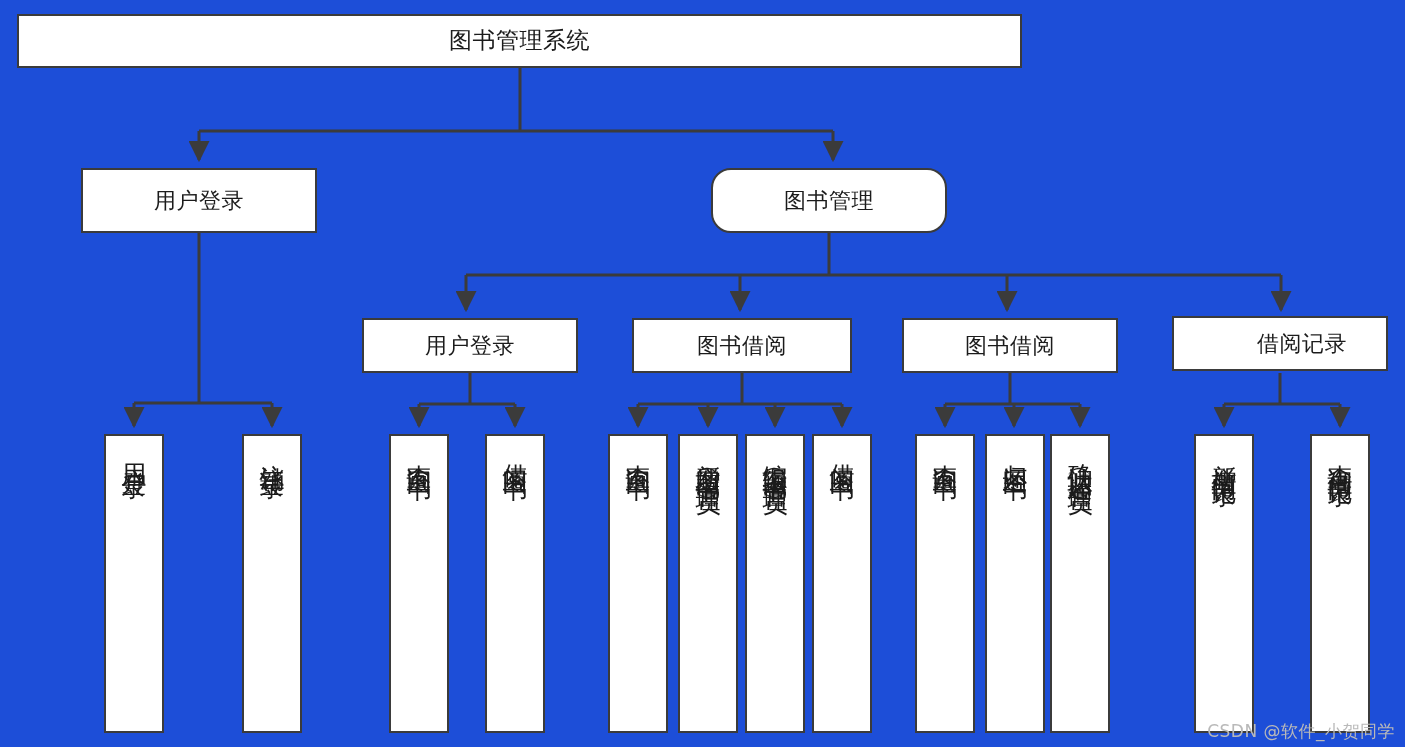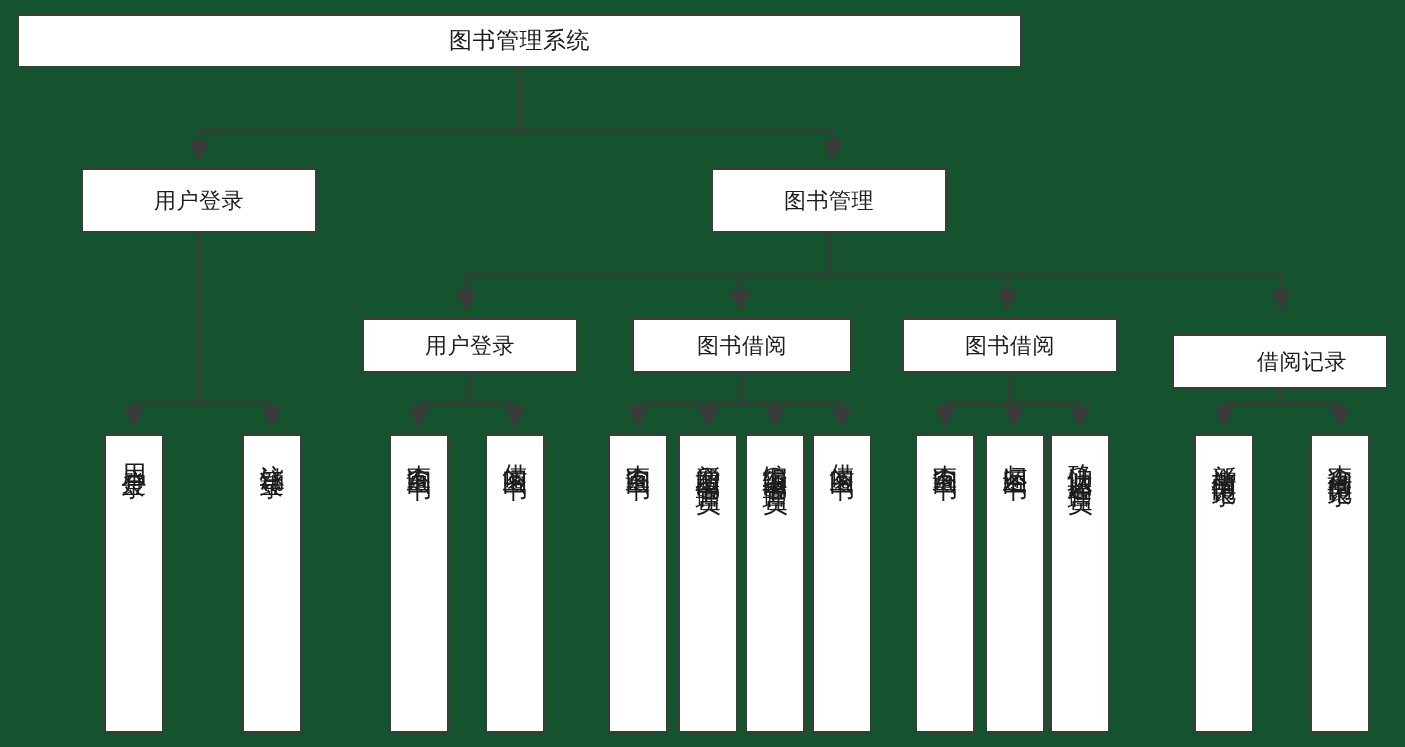--- a/index.html
+++ b/index.html
@@ -1,21 +1,21 @@
 <!DOCTYPE html>
 <html><head>
 <meta charset="utf-8">
 <title>图书管理系统 功能结构图</title>
 <style>
   html,body{margin:0;padding:0;background:#ffffff;}
   body{
     font-family:"DejaVu Sans","Liberation Sans",sans-serif;
     width:1405px;height:747px;overflow:hidden;
   }
-  #diagram-root{position:relative;width:1405px;height:747px;background:#14532d;}
+  #diagram-root{position:relative;width:1405px;height:747px;background:#1d4ed8;}
   svg#connectors{position:absolute;left:0;top:0;width:1405px;height:747px;}
 
   .node{
     position:absolute;
     box-sizing:border-box;
     background:#ffffff;
     border:2px solid #3b3b3b;
     display:flex;
     align-items:center;
     justify-content:center;
@@ -124,34 +124,34 @@
     </g>
   </svg>
 
   <div class="node root" id="n-root" style="left: 17px; top: 14px; width: 1005px; height: 54px;">
     <span class="label">图书管理系统</span>
   </div>
 
   <div class="node level1" id="n-l1-0" style="left: 81px; top: 168px; width: 236px; height: 65px;">
     <span class="label">用户登录</span>
   </div>
-  <div class="node level1" id="n-l1-1" style="left: 711px; top: 168px; width: 236px; height: 65px;">
+  <div class="node level1" id="n-l1-1" style="left: 711px; top: 168px; width: 236px; height: 65px; border-radius: 20px;">
     <span class="label">图书管理</span>
   </div>
 
   <div class="node level2" id="n-l2-0" style="left: 362px; top: 318px; width: 216px; height: 55px;">
     <span class="label">用户登录</span>
   </div>
   <div class="node level2" id="n-l2-1" style="left: 632px; top: 318px; width: 220px; height: 55px;">
     <span class="label">图书借阅</span>
   </div>
   <div class="node level2" id="n-l2-2" style="left: 902px; top: 318px; width: 216px; height: 55px;">
     <span class="label">图书借阅</span>
   </div>
-  <div class="node level2" id="n-l2-3" style="left: 1172px; top: 334px; width: 216px; height: 55px; padding-left: 44px;">
+  <div class="node level2" id="n-l2-3" style="left: 1172px; top: 316px; width: 216px; height: 55px; padding-left: 44px;">
     <span class="label">借阅记录</span>
   </div>
 
   <div class="node leaf" id="n-lf-0" style="left: 104px; top: 434px; width: 60px; height: 299px;">
     <span class="label">用户登录</span>
   </div>
   <div class="node leaf" id="n-lf-1" style="left: 242px; top: 434px; width: 60px; height: 299px;">
     <span class="label">注销登录</span>
   </div>
   <div class="node leaf" id="n-lf-2" style="left: 389px; top: 434px; width: 60px; height: 299px;">
@@ -181,13 +181,14 @@
   <div class="node leaf tall" id="n-lf-10" style="left: 1050px; top: 434px; width: 60px; height: 299px;">
     <span class="label">确认归还（管理员）</span>
   </div>
   <div class="node leaf" id="n-lf-11" style="left: 1194px; top: 434px; width: 60px; height: 299px;">
     <span class="label">新增借阅记录</span>
   </div>
   <div class="node leaf" id="n-lf-12" style="left: 1310px; top: 434px; width: 60px; height: 299px;">
     <span class="label">查询借阅记录</span>
   </div>
 
+  <div id="watermark">CSDN @软件_小贺同学</div>
 </div>
 
 </body></html>

